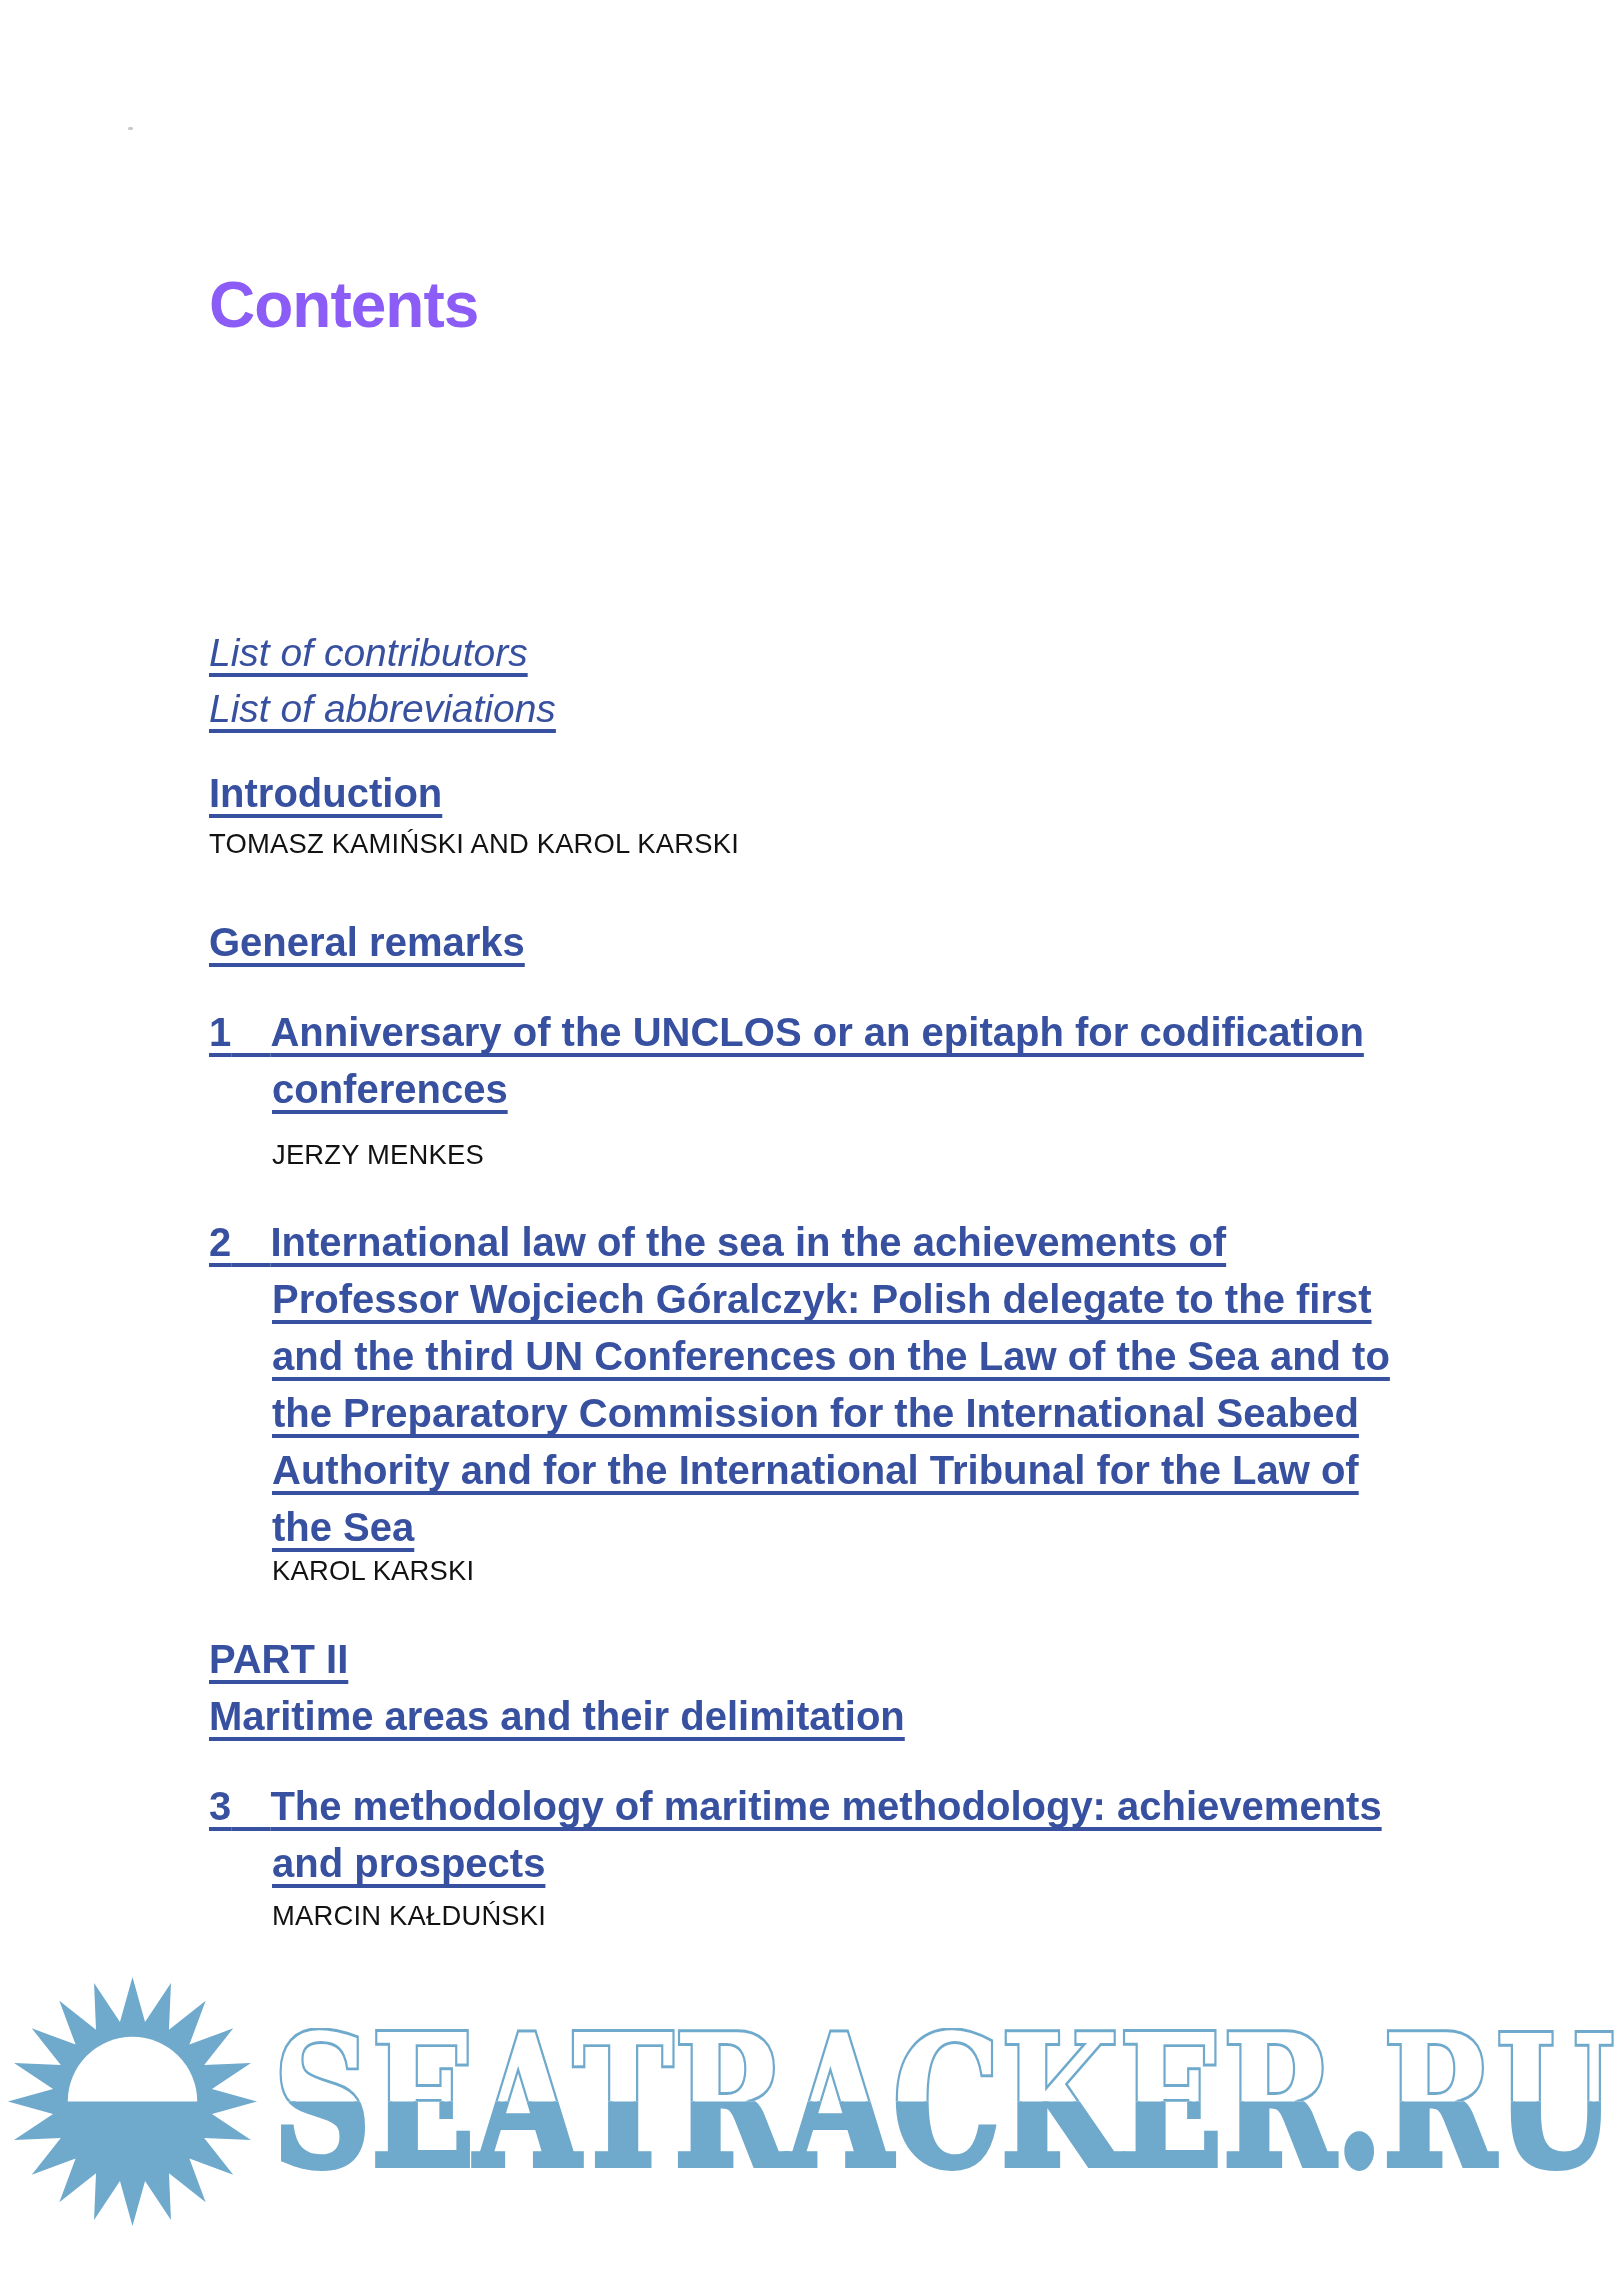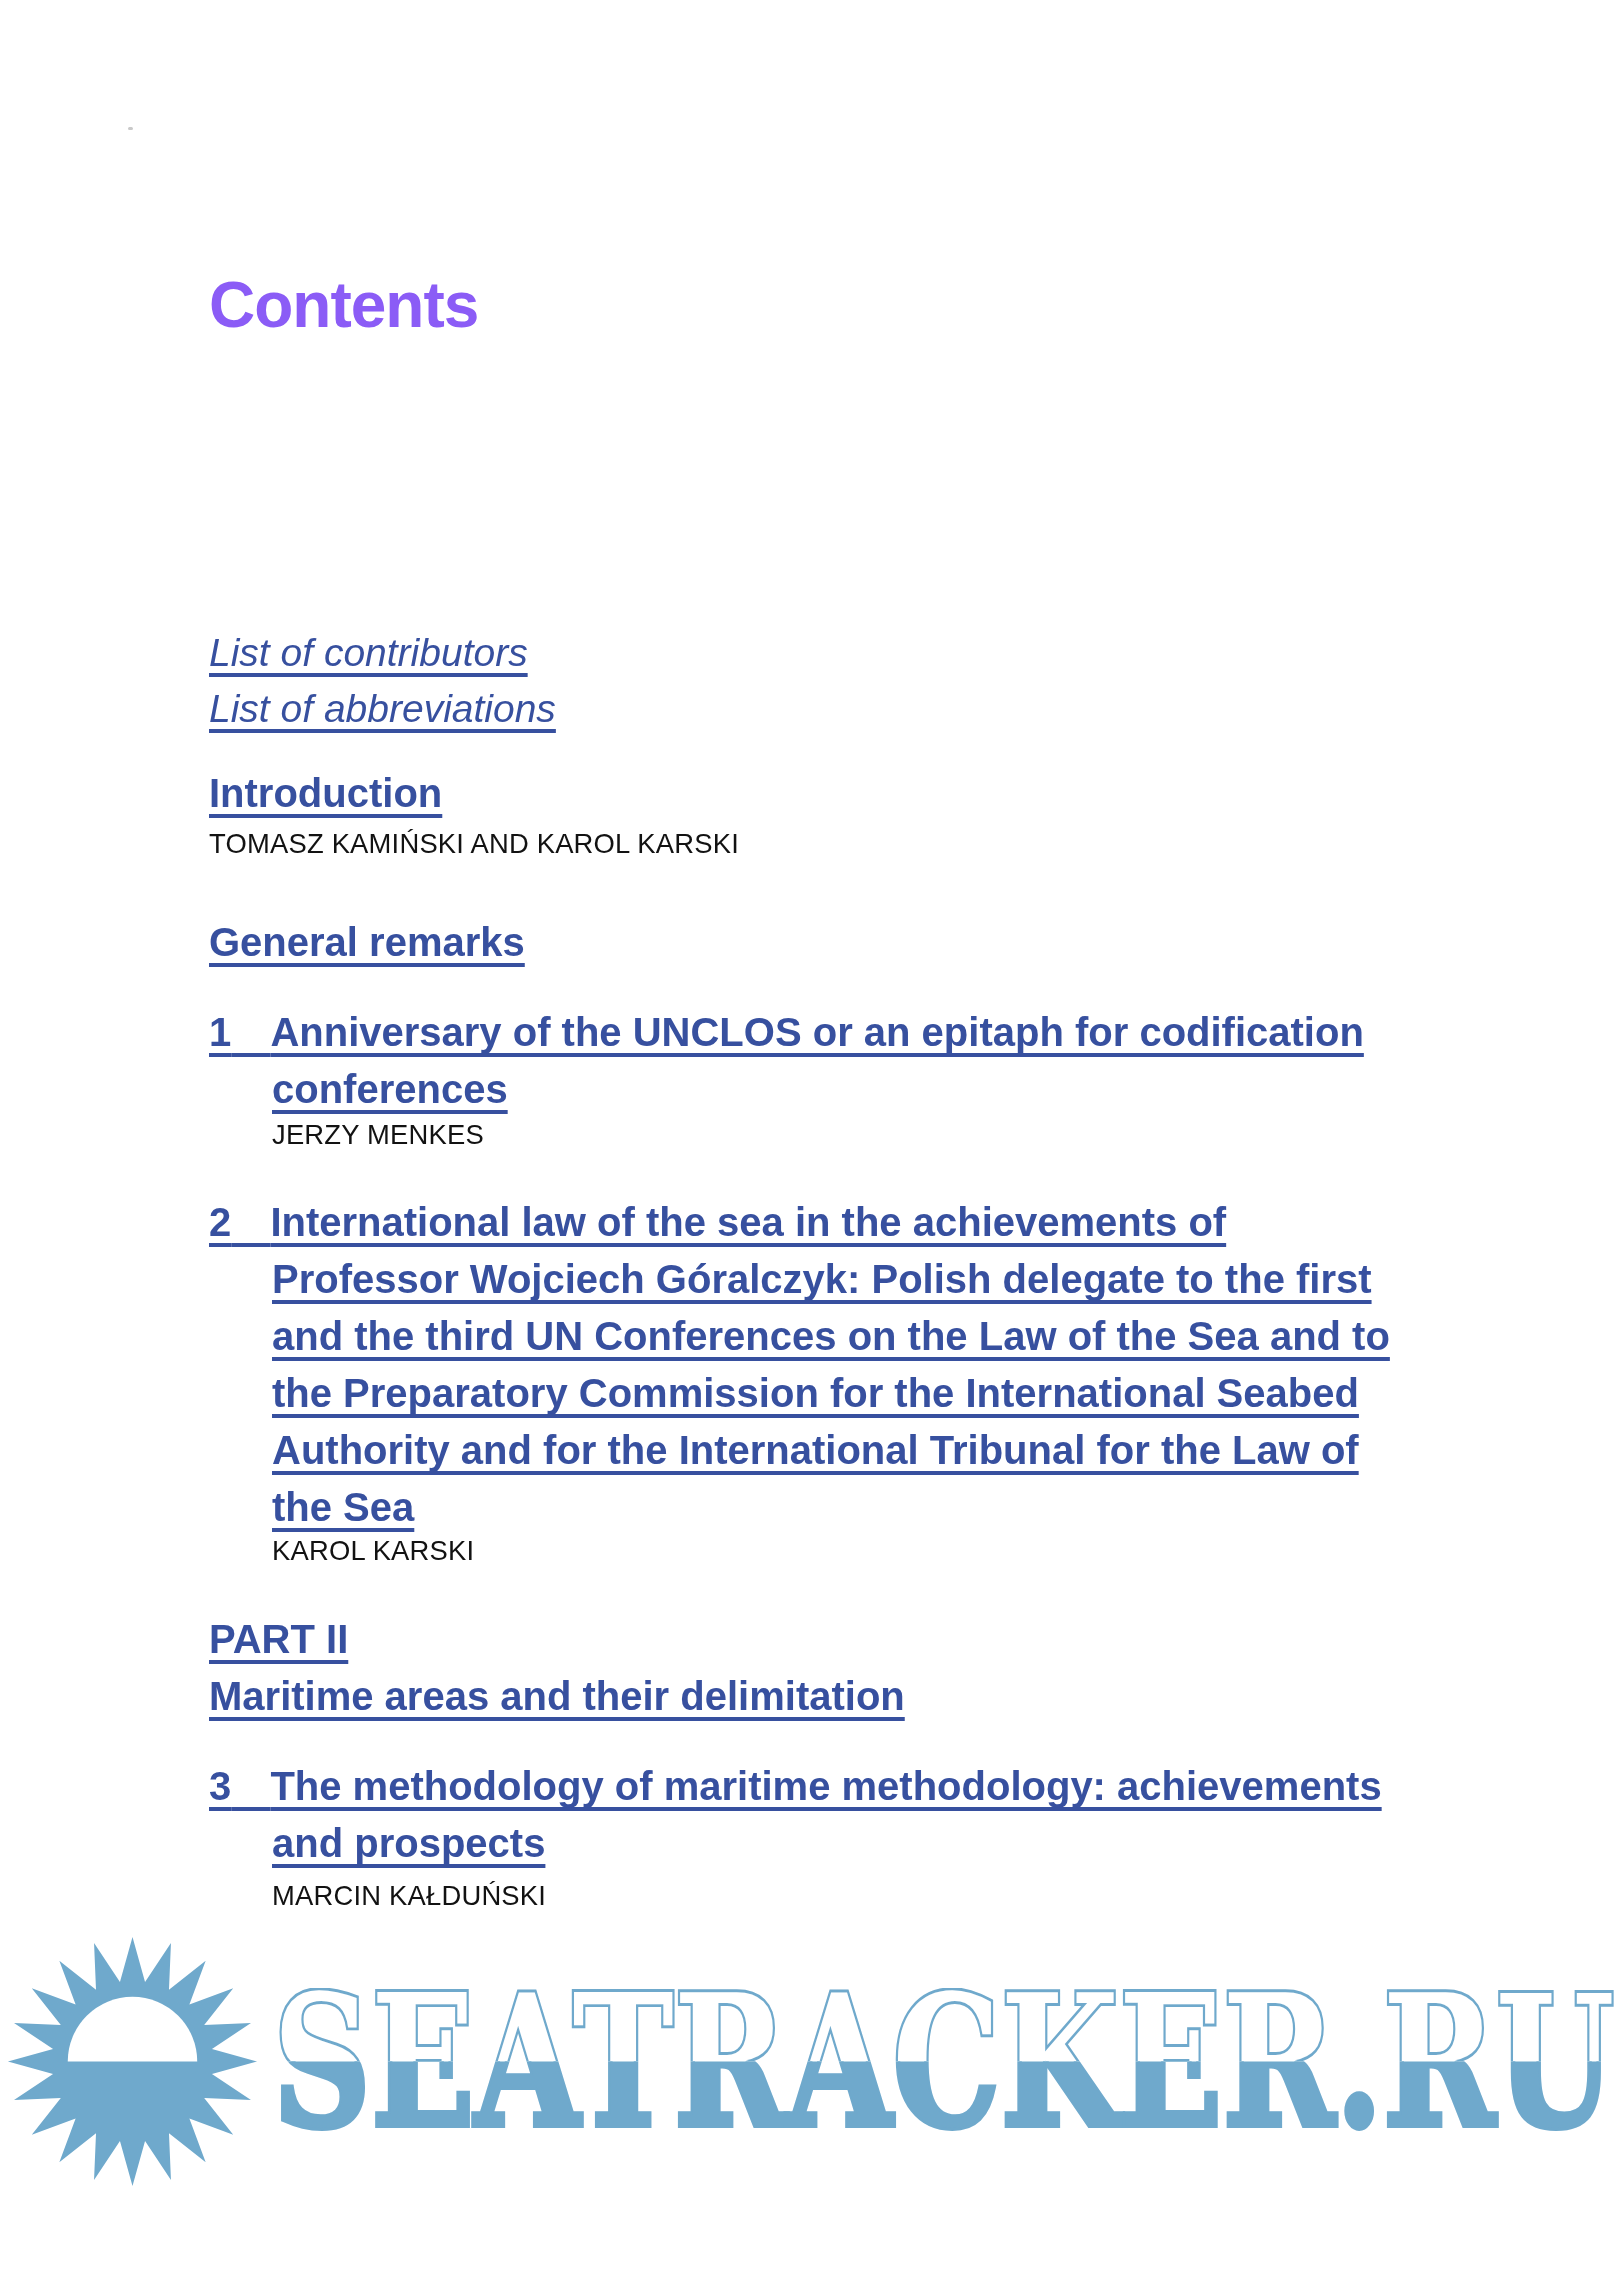--- a/index.html
+++ b/index.html
@@ -76,27 +76,27 @@
   .chapter { margin-top: 33px; }
   .chapter-2 { margin-top: 45px; }
   .ch-title-block {
     font-size: 40px;
     line-height: 57px;
     font-weight: bold;
     padding-left: 63px;
     text-indent: -63px;
   }
   .ch-num::after { content: "\00a0"; letter-spacing: 28px; }
-  .chapter .authors { margin-top: 2px; padding-left: 63px; }
+  .chapter .authors { margin-top: 22px; padding-left: 63px; }
   .chapter-3 .authors { margin-top: 8.8px; }
   .chapter-2 .authors { margin-top: 0; }
 
   .watermark {
     position: absolute;
-    left: 0; top: 1934px; right: 0; height: 244px;
+    left: 0; top: 1974px; right: 0; height: 244px;
     pointer-events: none;
   }
   .sun-svg { position: absolute; left: 4.9px; top: 0; }
   .wm-text-svg { position: absolute; left: 272px; top: 54px; }
 </style>
 </head>
 <body>
 
 <div class="speck"></div>
 

